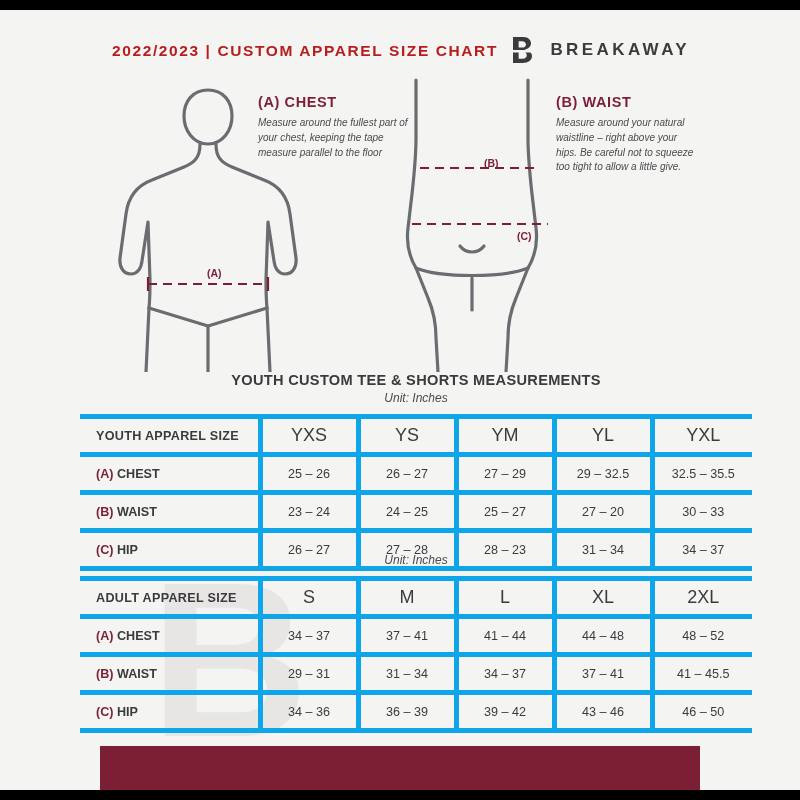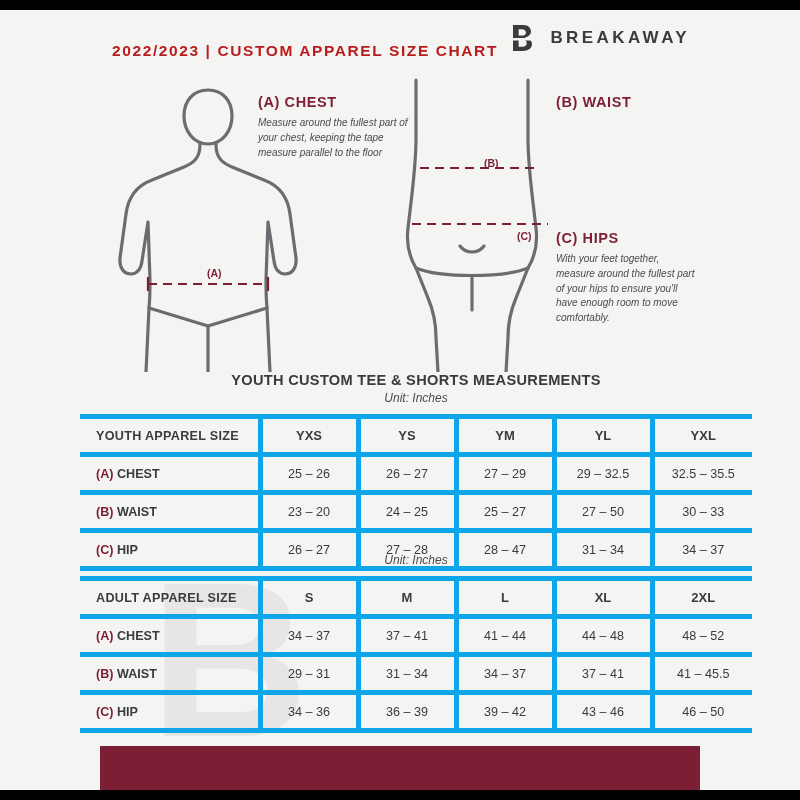--- a/index.html
+++ b/index.html
@@ -33,21 +33,21 @@
     top: 32px;
     font-size: 15.5px;
     font-weight: bold;
     letter-spacing: 1.6px;
     color: #b91c1c;
     white-space: nowrap;
   }
   .brand {
     position: absolute;
     right: 110px;
-    top: 14px;
+    top: 26px;
     display: flex;
     align-items: center;
     gap: 16px;
   }
   .brand-mark {
     width: 24px;
     height: 28px;
     position: relative;
   }
   .brand-name {
@@ -144,22 +144,22 @@
   table.size th.rowhead, table.size td.rowhead {
     text-align: left;
     padding-left: 16px;
     font-weight: bold;
     border-left: none;
   }
   table.size td:last-child, table.size th:last-child {
     border-right: none;
   }
   table.size thead th {
-    font-weight: bold;
-    font-size: 13px;
+    font-weight: normal;
+    font-size: 18px;
   }
   table.size thead th.rowhead {
     font-size: 12.6px;
     letter-spacing: 0.3px;
   }
   .tag {
     color: #7c1f34;
     font-weight: bold;
   }
   .rowlabel { font-weight: bold; text-align: right; }
@@ -235,24 +235,21 @@
     <div class="measure-label" style="left:207px; top:195px;">(A)</div>
     <div class="measure-label" style="left:484px; top:85px;">(B)</div>
     <div class="measure-label" style="left:517px; top:158px;">(C)</div>
 
     <div class="callout c-chest">
       <div class="callout-title">(A) CHEST</div>
       <div class="callout-body">Measure around the fullest part of your chest, keeping the tape measure parallel to the floor</div>
     </div>
     <div class="callout c-waist">
       <div class="callout-title">(B) WAIST</div>
-    </div>
-    <div class="callout c-hips">
-      <div class="callout-title">(C) HIPS</div>
-      <div class="callout-body">With your feet together, measure around the fullest part of your hips to ensure you'll have enough room to move comfortably.</div>
+      <div class="callout-body">Measure around your natural waistline – right above your hips. Be careful not to squeeze too tight to allow a little give.</div>
     </div>
   </div>
 
   <div class="section" style="top:362px;">
     <div class="sec-title">YOUTH CUSTOM TEE &amp; SHORTS MEASUREMENTS</div>
     <div class="sec-unit">Unit: Inches</div>
     <table class="size">
       <colgroup>
         <col style="width:180px">
           <col style="width:98px">
@@ -275,31 +272,31 @@
         <tr>
           <td class="rowhead"><span class="tag">(A)</span> <span class="rowlabel">CHEST</span></td>
           <td>25 – 26</td>
           <td>26 – 27</td>
           <td>27 – 29</td>
           <td>29 – 32.5</td>
           <td>32.5 – 35.5</td>
         </tr>
         <tr>
           <td class="rowhead"><span class="tag">(B)</span> <span class="rowlabel">WAIST</span></td>
-          <td>23 – 20</td>
+          <td>23 – 24</td>
           <td>24 – 25</td>
           <td>25 – 27</td>
-          <td>27 – 50</td>
+          <td>27 – 20</td>
           <td>30 – 33</td>
         </tr>
         <tr>
           <td class="rowhead"><span class="tag">(C)</span> <span class="rowlabel">HIP</span></td>
           <td>26 – 27</td>
           <td>27 – 28</td>
-          <td>28 – 47</td>
+          <td>28 – 23</td>
           <td>31 – 34</td>
           <td>34 – 37</td>
         </tr>
       </tbody>
     </table>
   </div>
 
   <div class="section" style="top:540px;">
     <div class="sec-unit">Unit: Inches</div>
     <table class="size">

